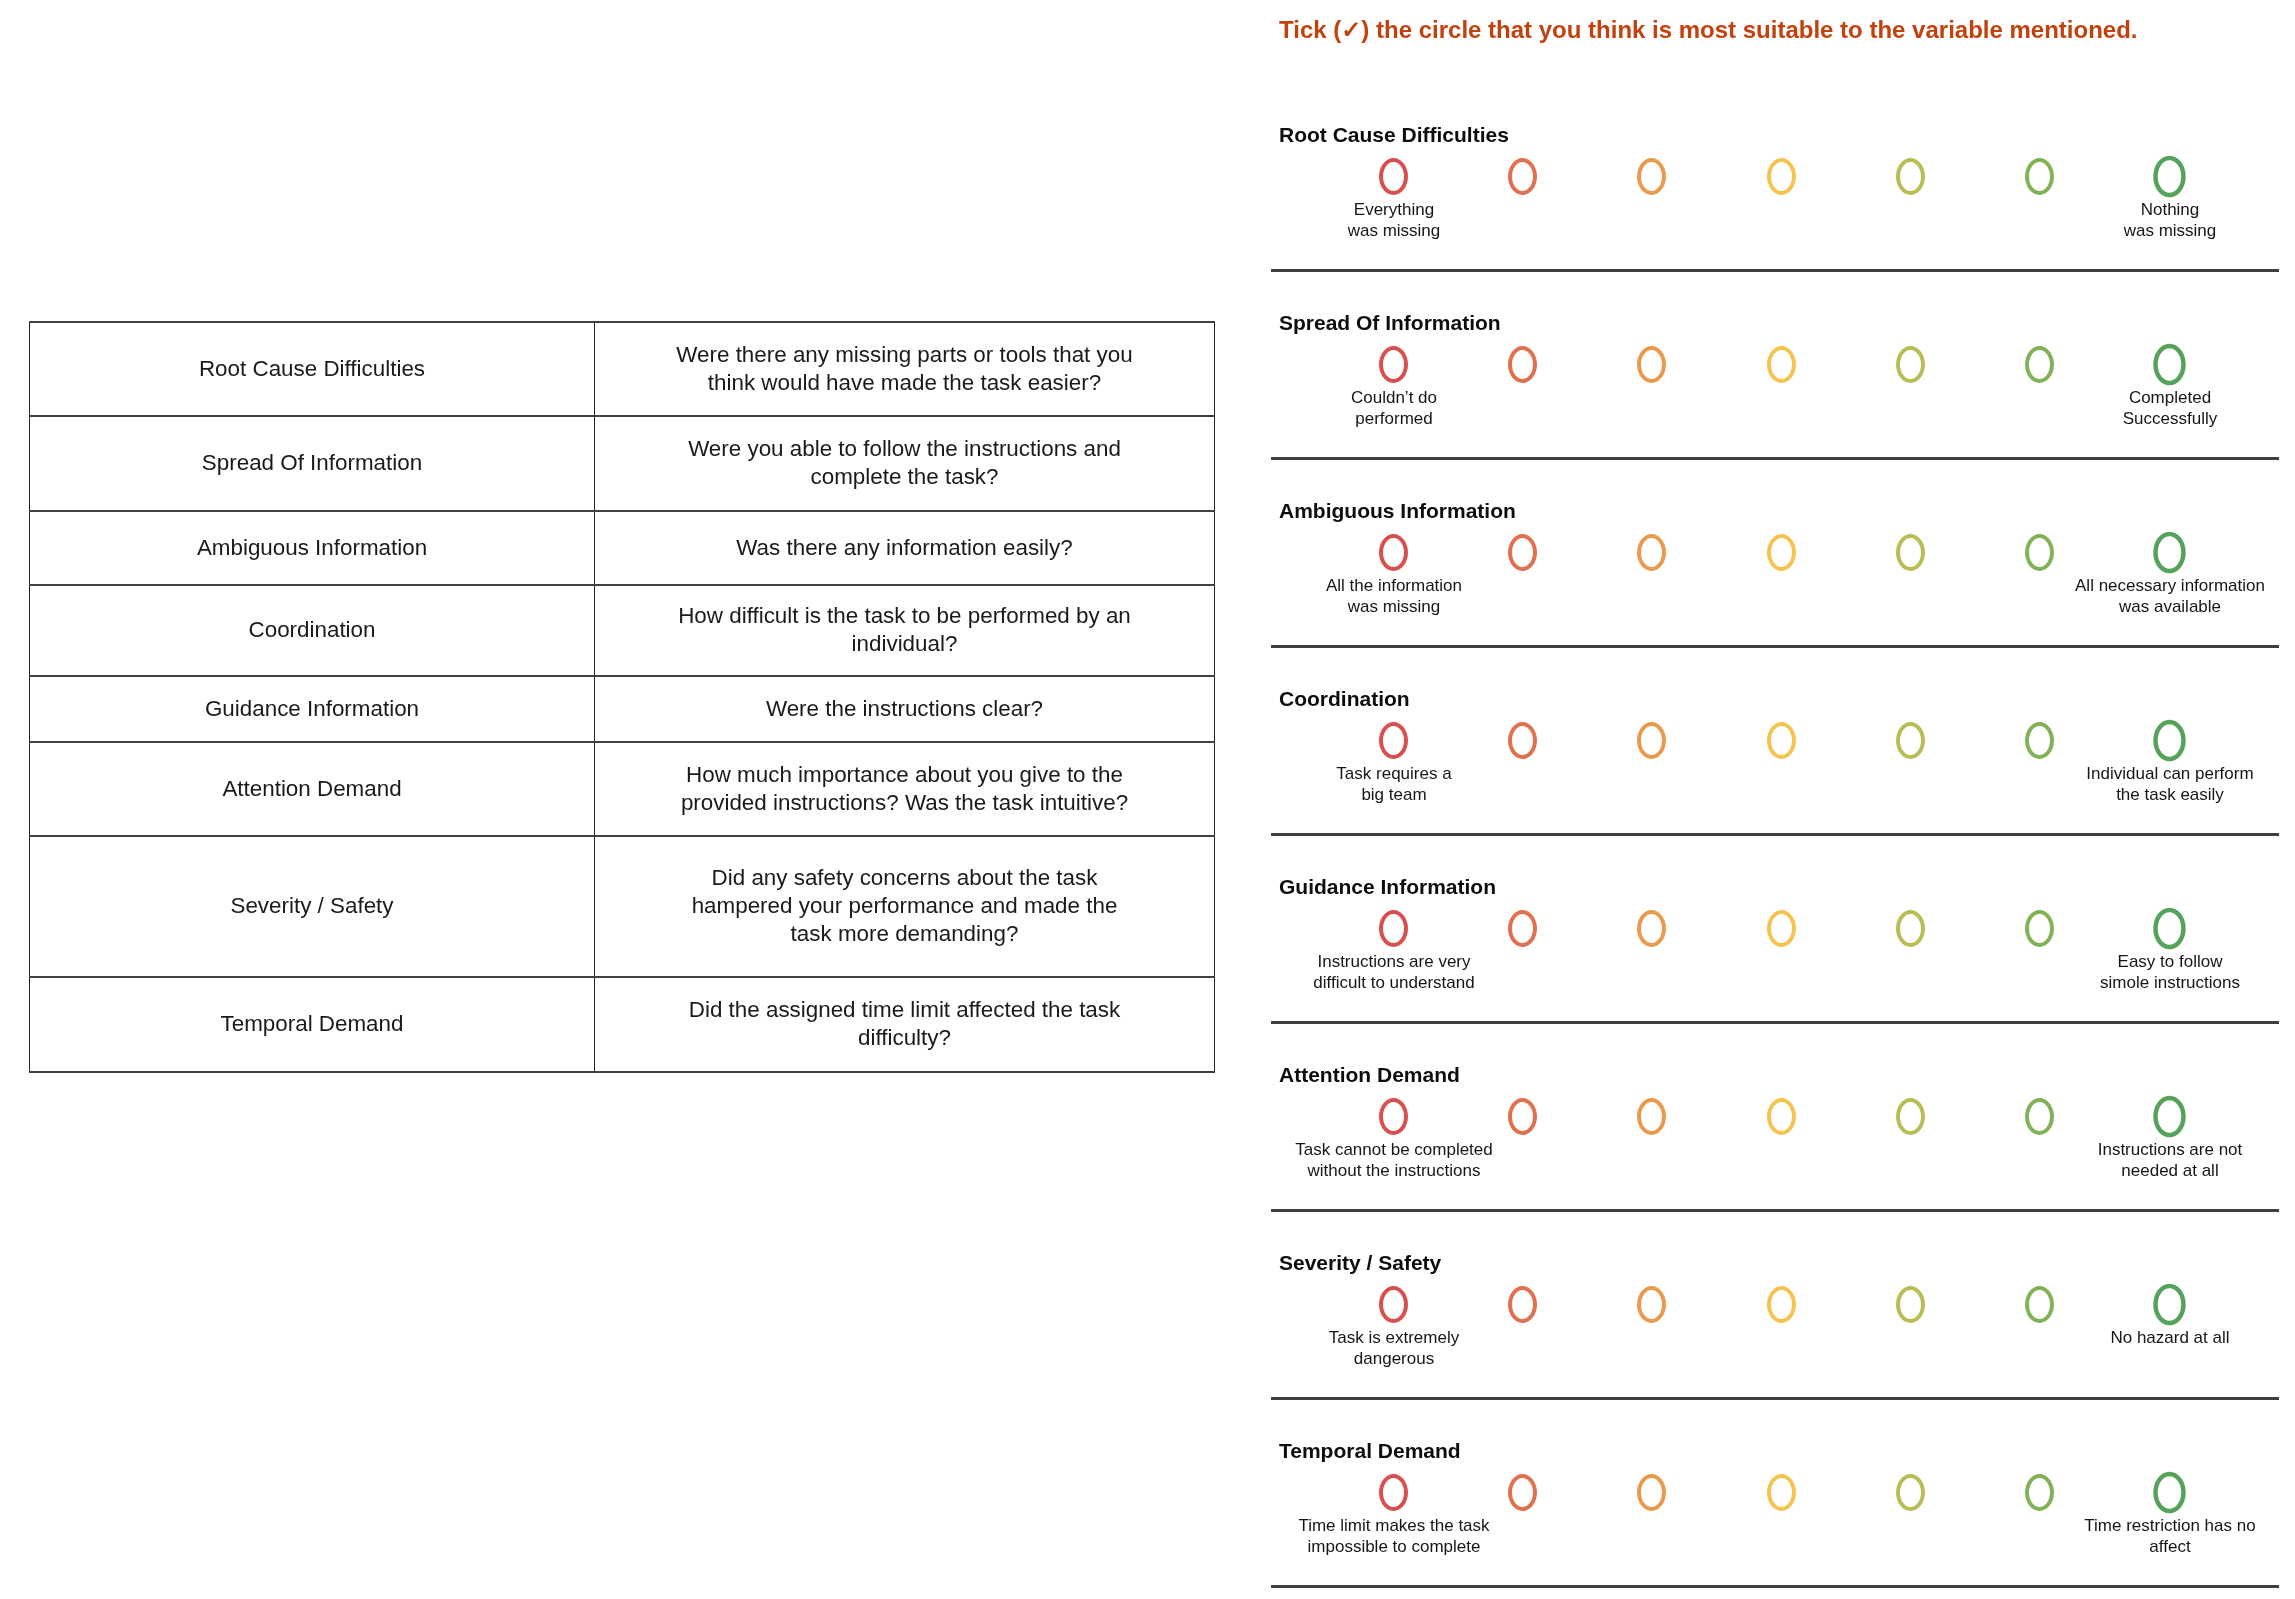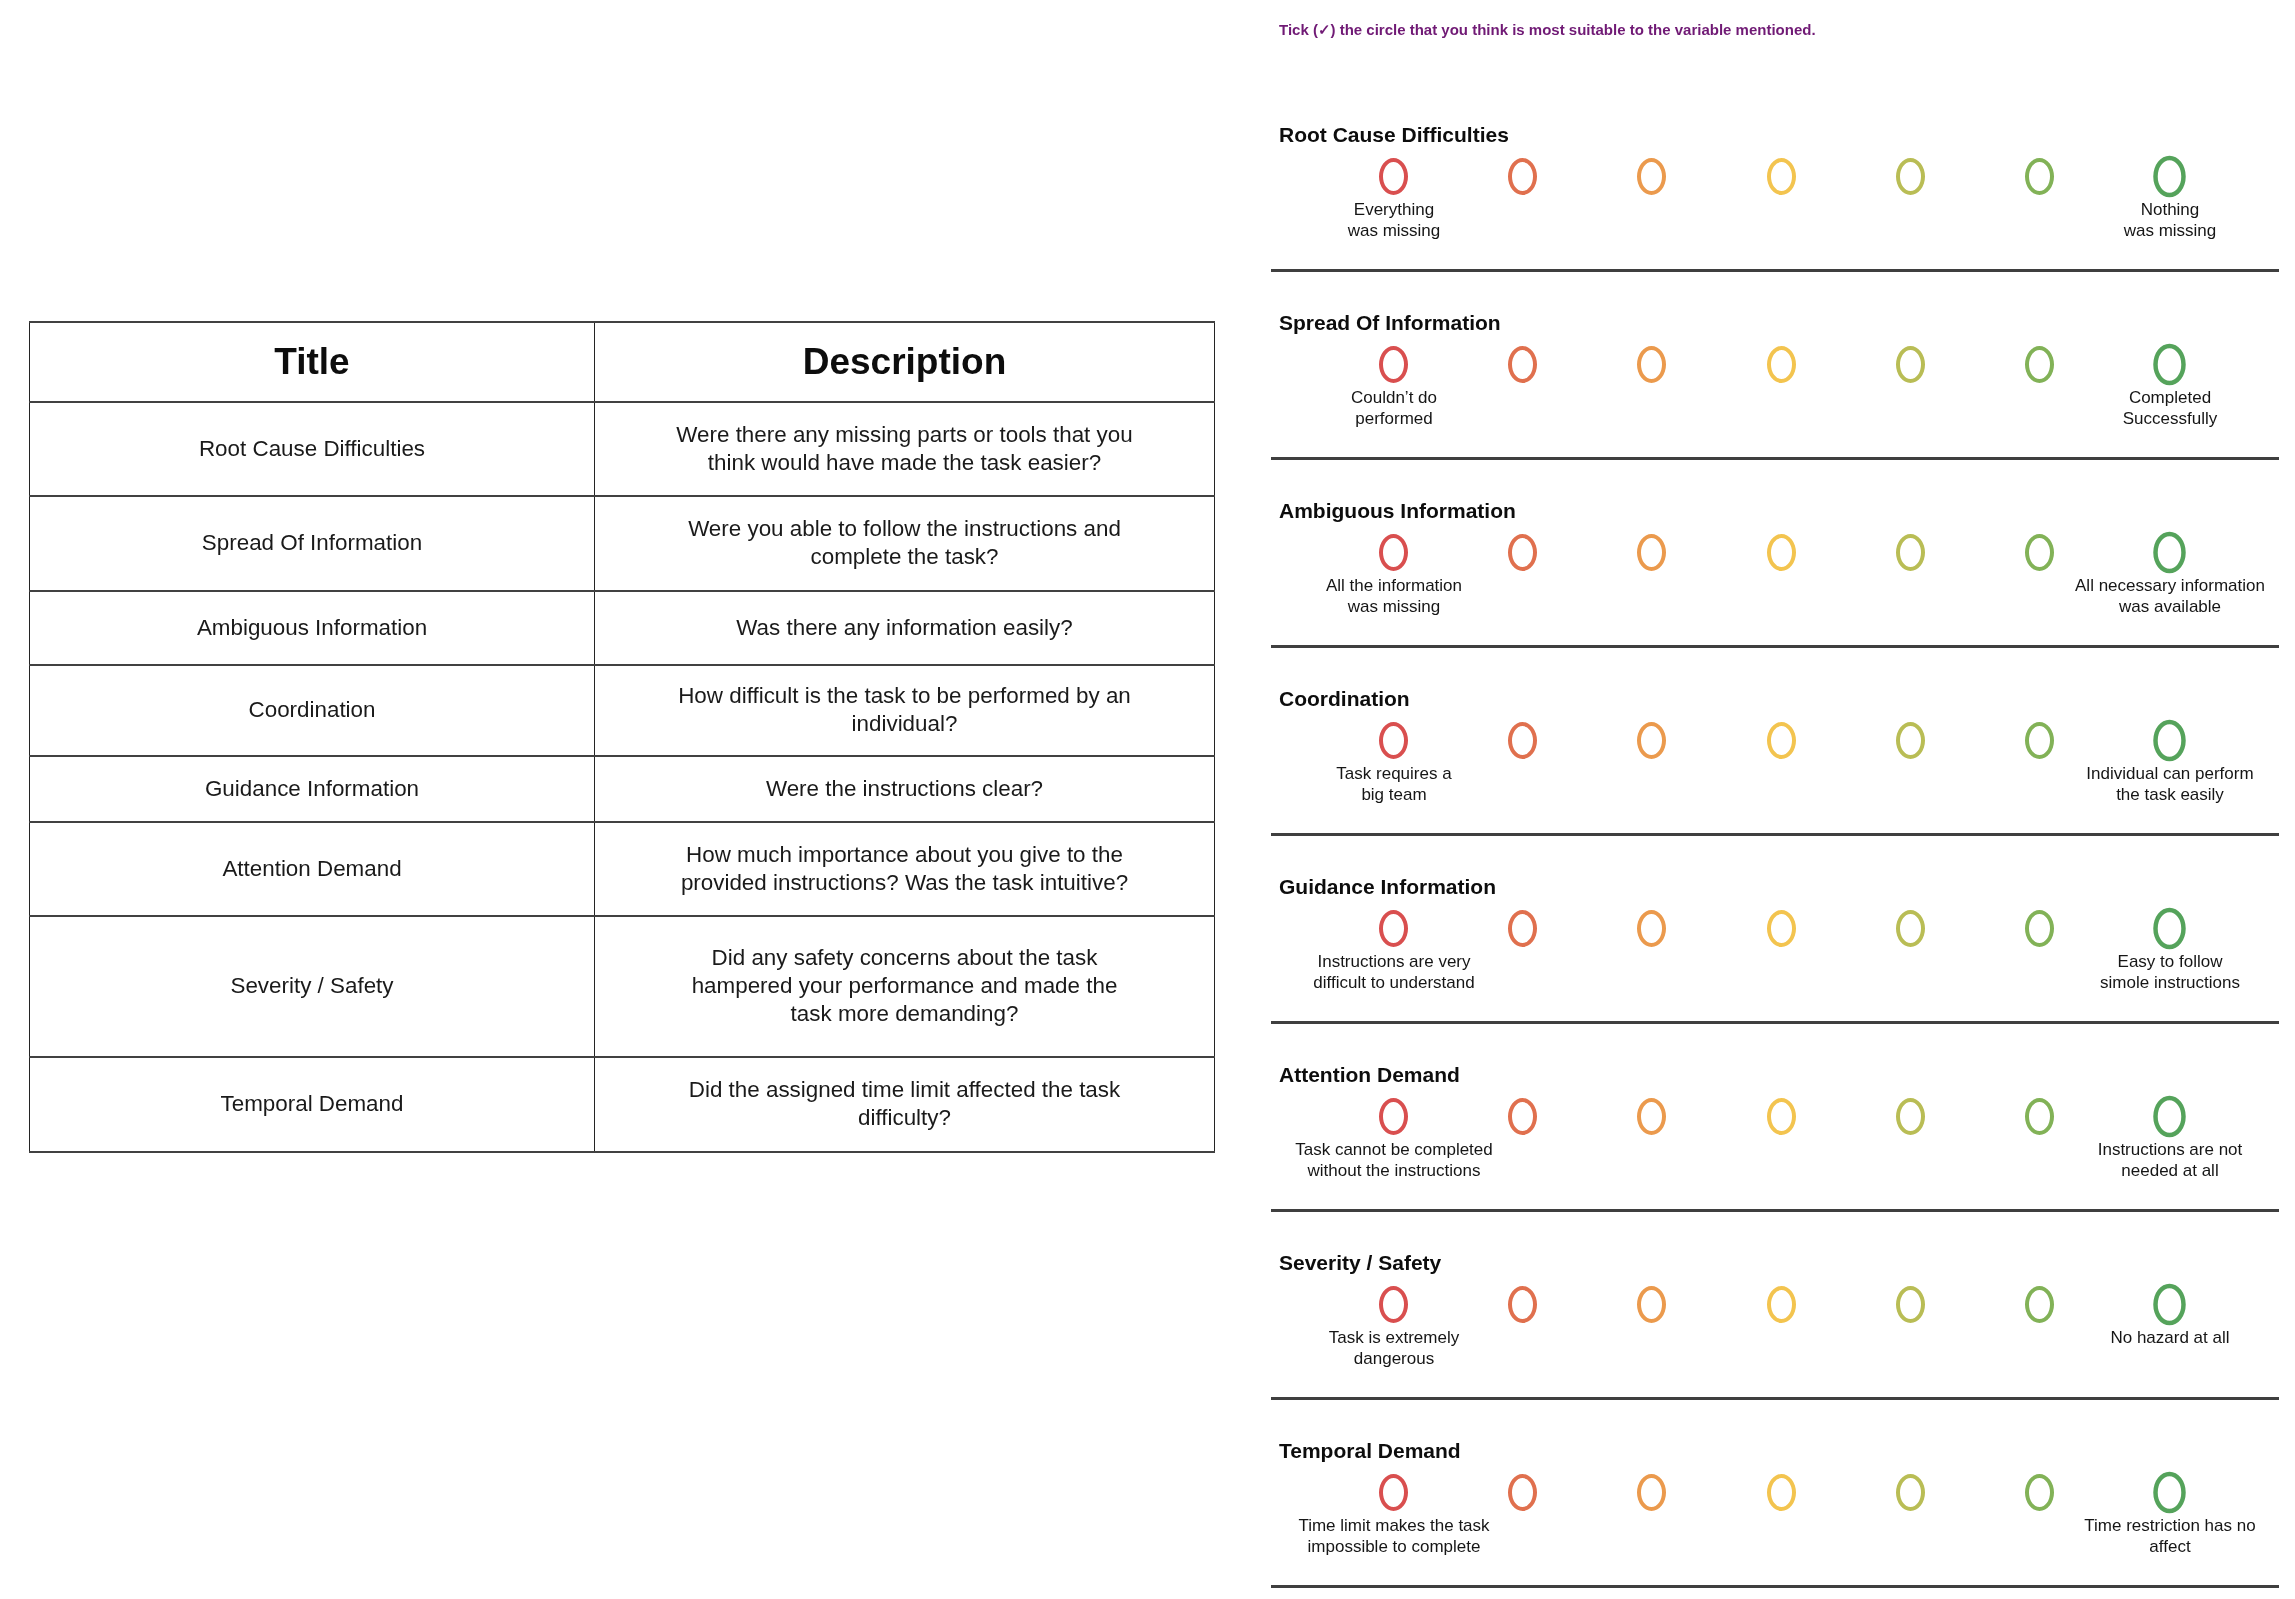--- a/index.html
+++ b/index.html
@@ -16,21 +16,21 @@
   .qtable tr{border-top:2.8px solid #414141;}
   .qtable tr:last-child{border-bottom:2.8px solid #414141;}
   .qtable th,.qtable td{
     border-left:1.7px solid #242424;border-right:1.7px solid #242424;
     text-align:center;vertical-align:middle;background:#fff;padding:3.4px 11.2px;
   }
   .qtable th{font-size:37px;font-weight:bold;color:#0d0d0d;}
   .qtable td{font-size:22.4px;line-height:28px;white-space:pre-line;}
   
   .right-panel{position:absolute;left:1279px;top:17px;width:1002px;}
-  .instruction{font-size:15px;font-weight:bold;line-height:26px;color:#701a75;}
+  .instruction{font-size:24px;font-weight:bold;line-height:26px;color:#c2410c;}
   .sections{position:absolute;left:0;top:102px;width:1002px;}
   .sec{position:relative;width:1002px;height:188px;}
   .sec-h{font-size:21px;font-weight:bold;line-height:26px;padding-top:3.4px;color:#0d0d0d;}
   .dots{position:relative;height:40px;margin-top:10px;}
   .dot{
     position:absolute;top:0;width:21px;height:29px;border:4.5px solid #999;
     border-radius:50%;background:transparent;cursor:pointer;
   }
   .dot:last-child{transform:scale(1.12);}
   .lab{
@@ -44,24 +44,20 @@
 </head>
 <body>
 
 <div class="left-panel">
   <table class="qtable">
     <colgroup>
         <col class="c-title">
         <col class="c-desc">
       </colgroup>
     <tbody>
-        <tr style="height:80px">
-      <th>Title</th>
-      <th>Description</th>
-    </tr>
     <tr style="height:94px">
       <td>Root Cause Difficulties</td>
       <td>Were there any missing parts or tools that you
 think would have made the task easier?</td>
     </tr>
     <tr style="height:95px">
       <td>Spread Of Information</td>
       <td>Were you able to follow the instructions and
 complete the task?</td>
     </tr>

